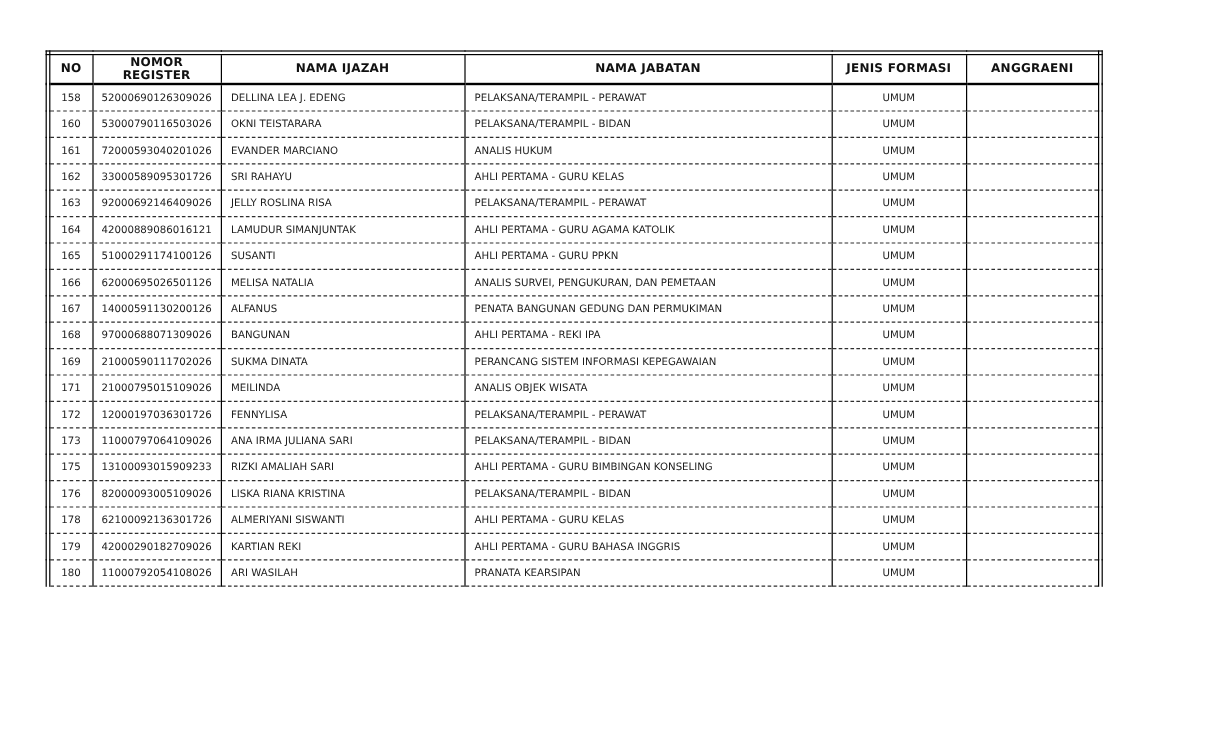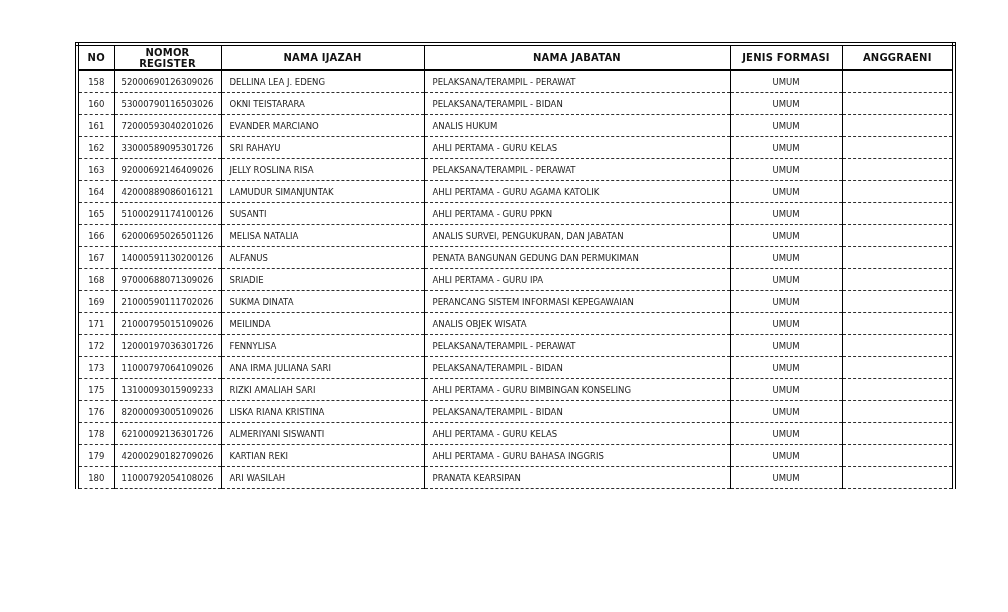--- a/index.html
+++ b/index.html
@@ -8,21 +8,20 @@
     background: #ffffff;
     width: 1008px;
     height: 612px;
     overflow: hidden;
     font-family: "DejaVu Sans", "Liberation Sans", sans-serif;
   }
   .sheet {
     position: absolute;
     left: 38px;
     top: 42px;
-    margin-left: 37px;
   }
   table.reg-table {
     border-collapse: collapse;
     table-layout: fixed;
     width: 877px;
     border-top: 4px double #000;
     border-left: 4px double #000;
     border-right: 4px double #000;
     border-bottom: 0;
   }
@@ -138,37 +137,37 @@
           <td class="al-center">51000291174100126</td>
           <td class="al-left">SUSANTI</td>
           <td class="al-left">AHLI PERTAMA - GURU PPKN</td>
           <td class="al-center">UMUM</td>
           <td class="al-left"></td>
         </tr>
         <tr>
           <td class="al-center">166</td>
           <td class="al-center">62000695026501126</td>
           <td class="al-left">MELISA NATALIA</td>
-          <td class="al-left">ANALIS SURVEI, PENGUKURAN, DAN JABATAN</td>
+          <td class="al-left">ANALIS SURVEI, PENGUKURAN, DAN PEMETAAN</td>
           <td class="al-center">UMUM</td>
           <td class="al-left"></td>
         </tr>
         <tr>
           <td class="al-center">167</td>
           <td class="al-center">14000591130200126</td>
           <td class="al-left">ALFANUS</td>
           <td class="al-left">PENATA BANGUNAN GEDUNG DAN PERMUKIMAN</td>
           <td class="al-center">UMUM</td>
           <td class="al-left"></td>
         </tr>
         <tr>
           <td class="al-center">168</td>
           <td class="al-center">97000688071309026</td>
-          <td class="al-left">SRIADIE</td>
-          <td class="al-left">AHLI PERTAMA - GURU IPA</td>
+          <td class="al-left">BANGUNAN</td>
+          <td class="al-left">AHLI PERTAMA - REKI IPA</td>
           <td class="al-center">UMUM</td>
           <td class="al-left"></td>
         </tr>
         <tr>
           <td class="al-center">169</td>
           <td class="al-center">21000590111702026</td>
           <td class="al-left">SUKMA DINATA</td>
           <td class="al-left">PERANCANG SISTEM INFORMASI KEPEGAWAIAN</td>
           <td class="al-center">UMUM</td>
           <td class="al-left"></td>

